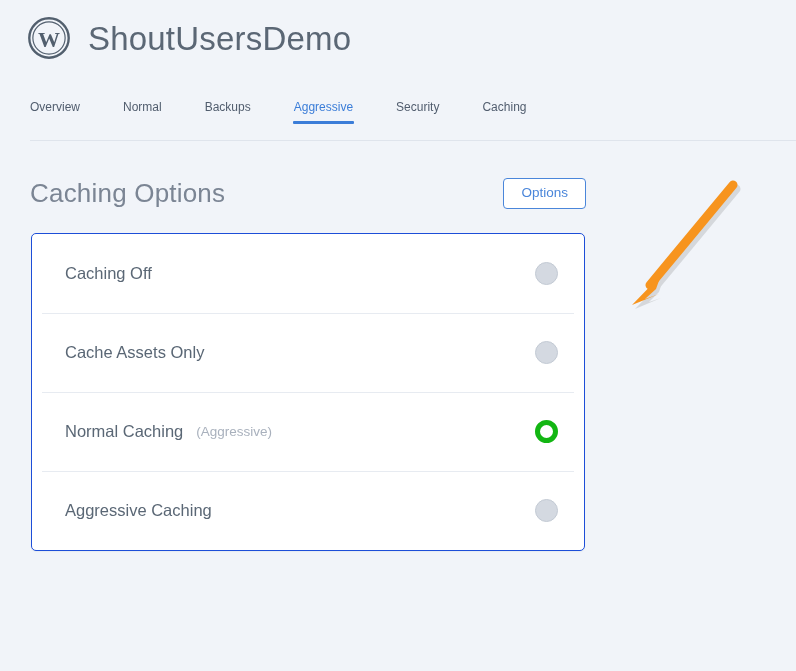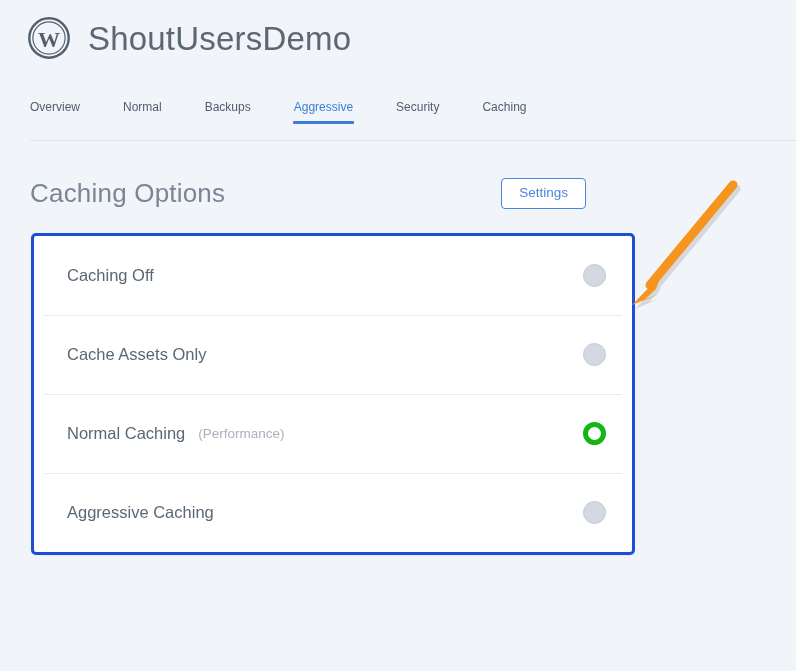--- a/index.html
+++ b/index.html
@@ -117,23 +117,23 @@
     padding: 7px 17px 8px 17px;
     cursor: pointer;
     line-height: 1;
   }
 
   
   .card {
     position: absolute;
     left: 31px;
     top: 233px;
-    width: 604px;
+    width: 554px;
     background: #ffffff;
-    border: 3px solid #1d4ed8;
+    border: 1px solid #1d4ed8;
     border-radius: 5px;
     box-shadow: 0 1px 1px rgba(60,70,90,0.05);
     box-sizing: border-box;
   }
   .option-row {
     position: relative;
     height: 79px;
     display: flex;
     align-items: center;
     padding: 0 26px 0 33px;
@@ -210,40 +210,40 @@
       <div class="tab">Backups</div>
       <div class="tab active">Aggressive</div>
       <div class="tab">Security</div>
       <div class="tab">Caching</div>
     </div>
   </div>
   <div class="tabs-rule"></div>
 
   <div class="section-head">
     <div class="section-title">Caching Options</div>
-    <button class="refresh-btn">Settings</button>
+    <button class="refresh-btn">Options</button>
   </div>
 
   <div class="card">
 
     <div class="option-row">
       <span class="option-label">Caching Off</span>
       <span class="spacer"></span>
       <span class="radio off"></span>
     </div>
 
     <div class="option-row">
       <span class="option-label">Cache Assets Only</span>
       <span class="spacer"></span>
       <span class="radio off"></span>
     </div>
 
     <div class="option-row">
       <span class="option-label">Normal Caching</span>
-      <span class="option-note">(Performance)</span>
+      <span class="option-note">(Aggressive)</span>
       <span class="spacer"></span>
       <span class="radio on"></span>
     </div>
 
 
     <div class="option-row">
       <span class="option-label">Aggressive Caching</span>
       <span class="spacer"></span>
       <span class="radio off"></span>
     </div>

